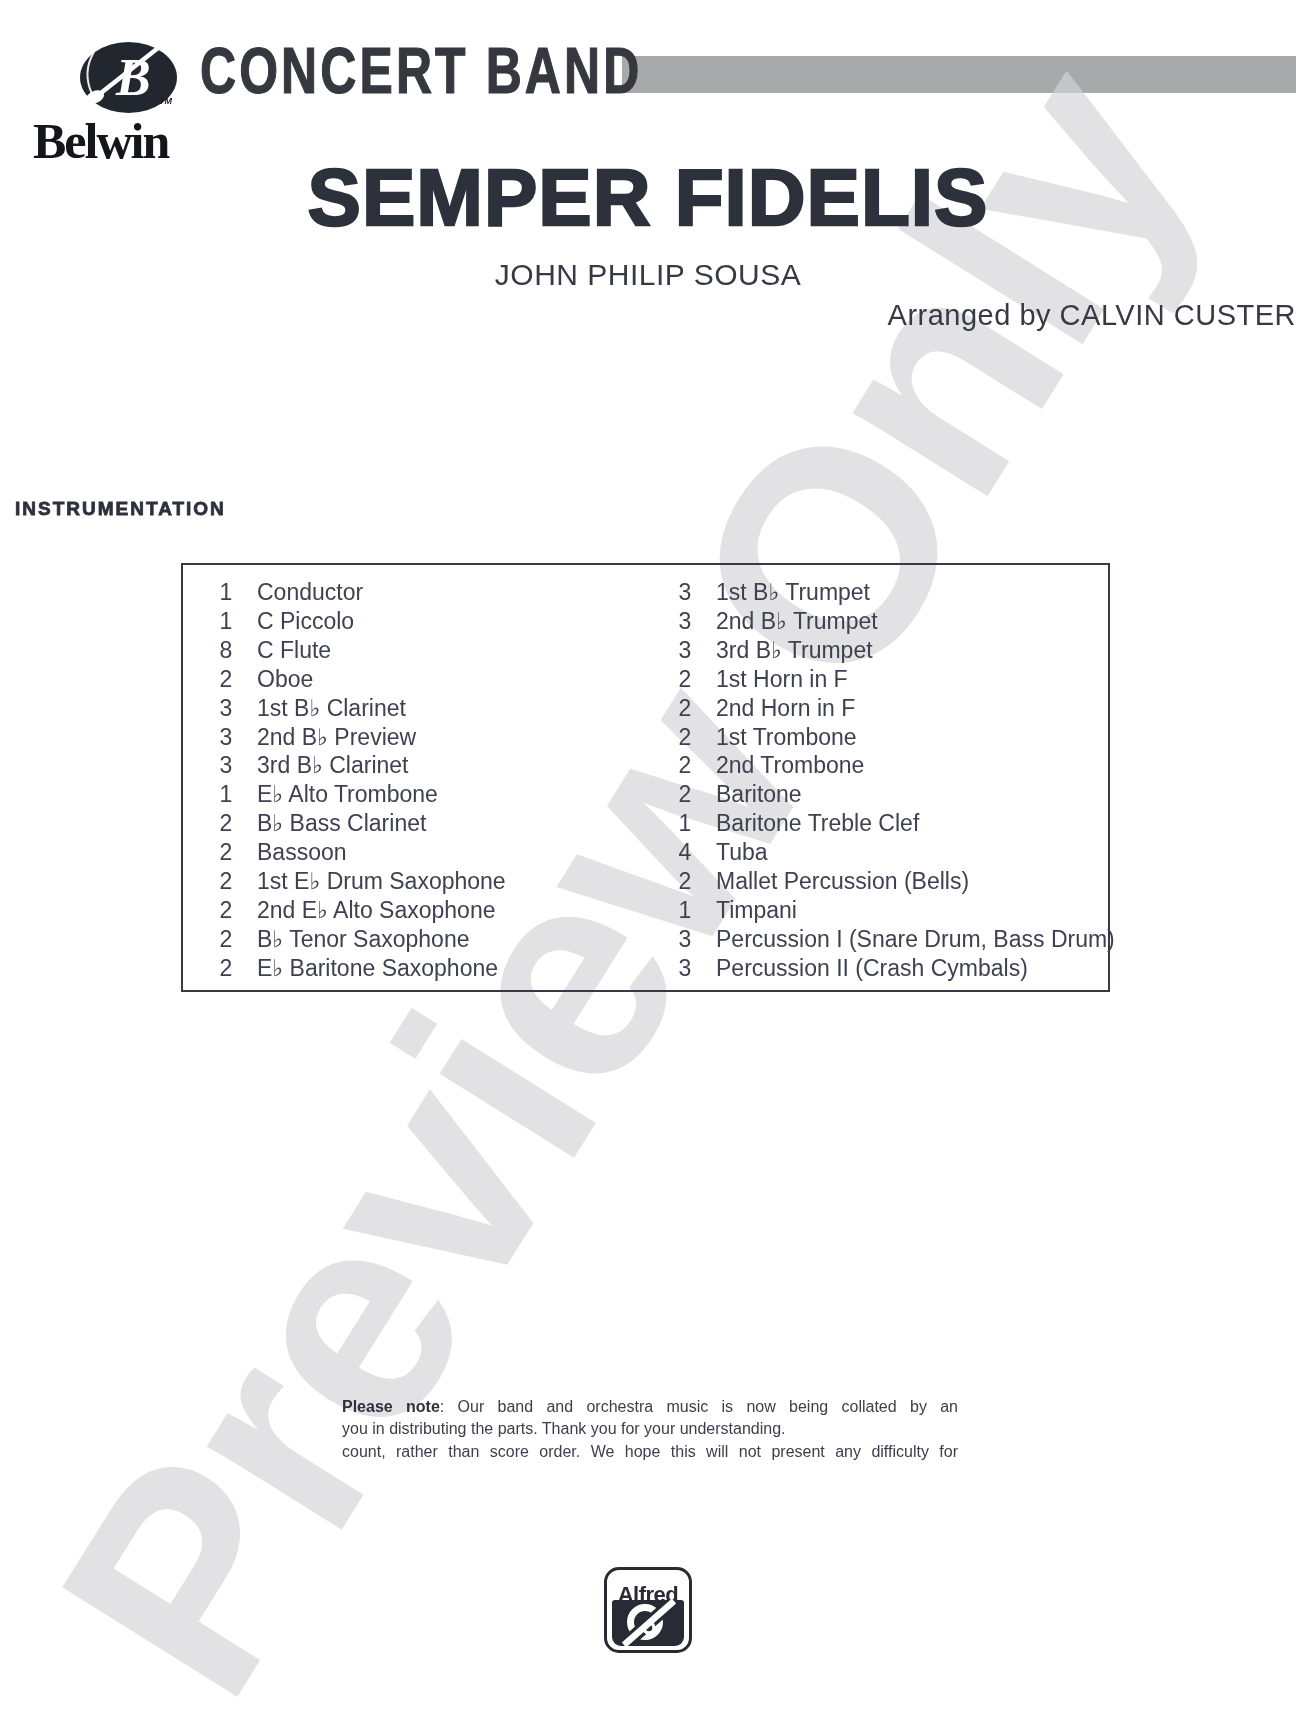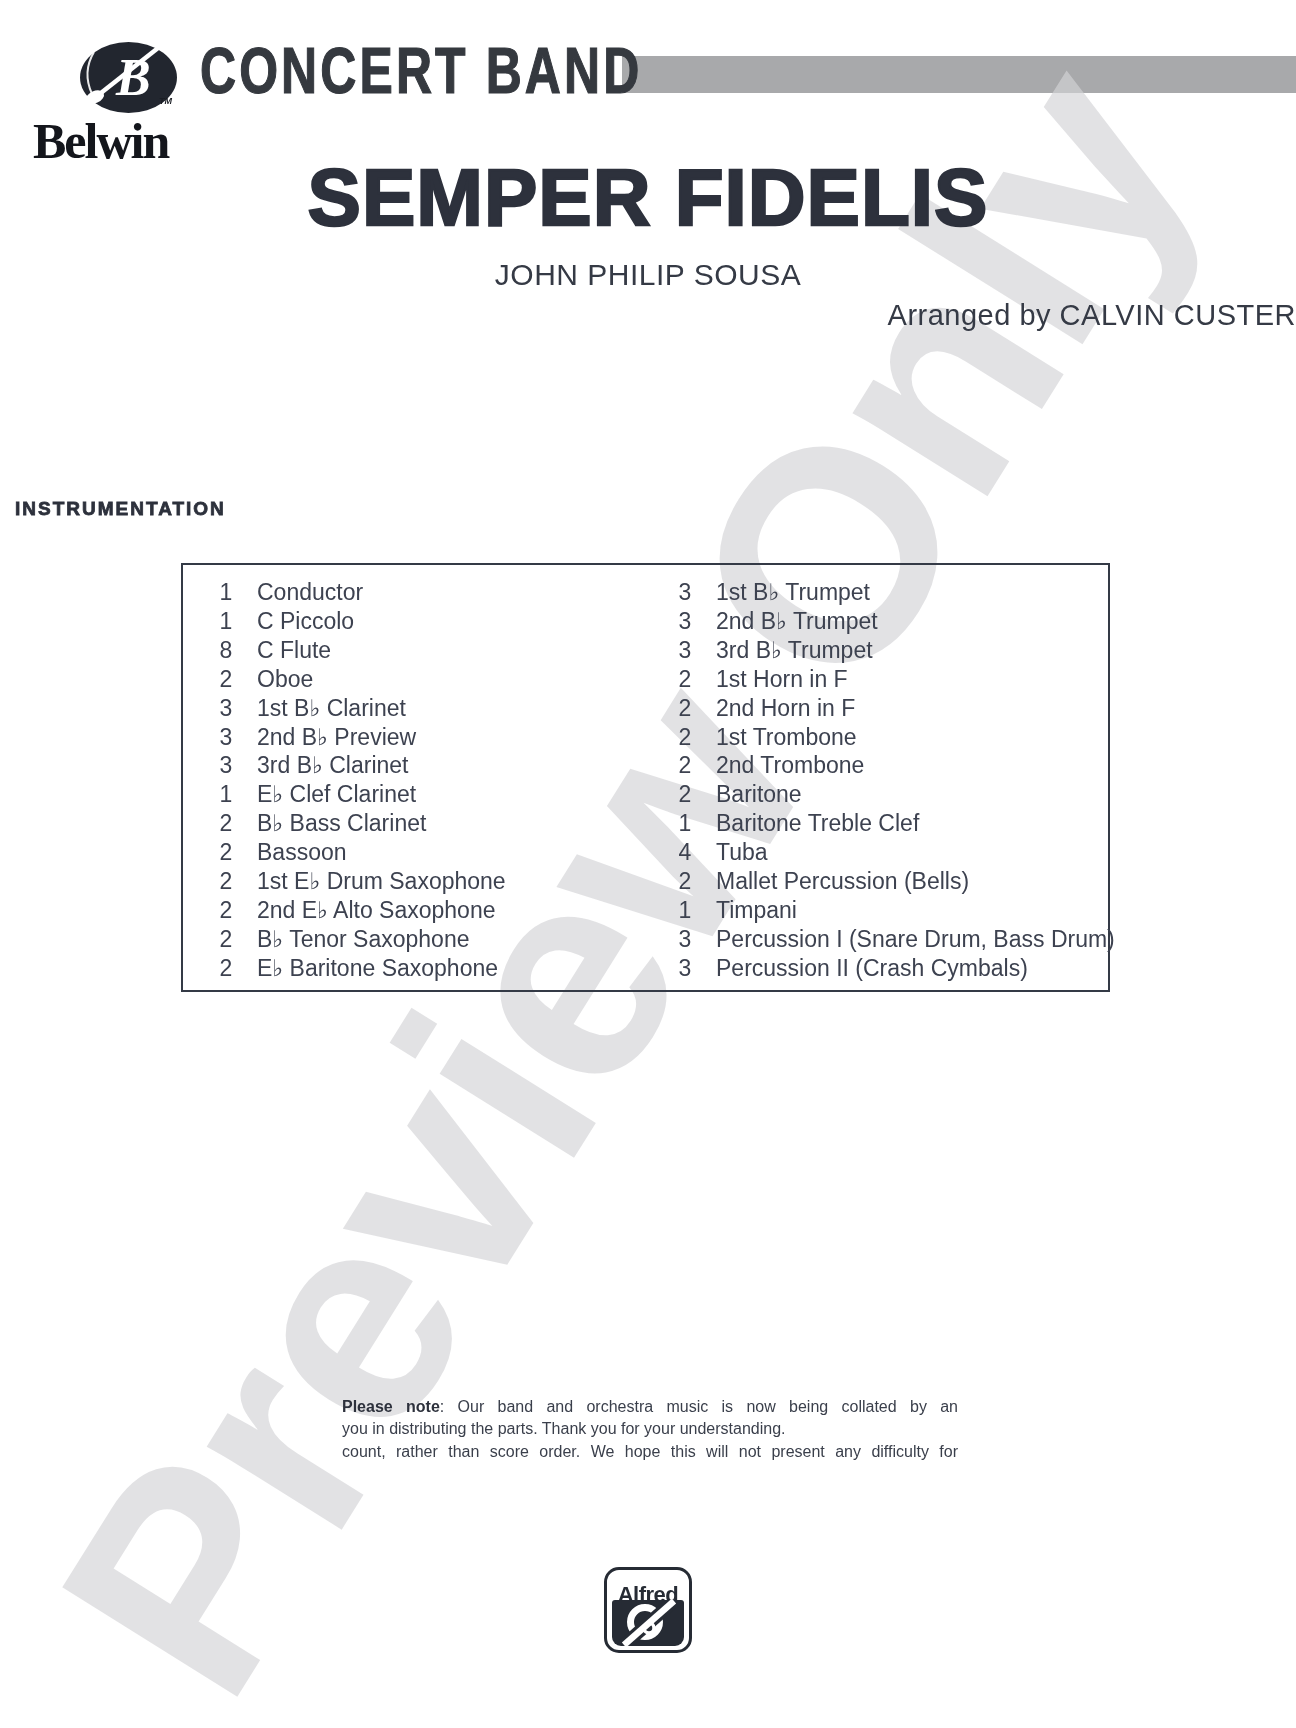--- a/index.html
+++ b/index.html
@@ -102,21 +102,21 @@
       <div class="inst-row">
         <span class="qty">3</span>
         <span class="lbl">2nd B♭ Preview</span>
       </div>
       <div class="inst-row">
         <span class="qty">3</span>
         <span class="lbl">3rd B♭ Clarinet</span>
       </div>
       <div class="inst-row">
         <span class="qty">1</span>
-        <span class="lbl">E♭ Clef Clarinet</span>
+        <span class="lbl">E♭ Alto Trombone</span>
       </div>
       <div class="inst-row">
         <span class="qty">2</span>
         <span class="lbl">B♭ Bass Clarinet</span>
       </div>
       <div class="inst-row">
         <span class="qty">2</span>
         <span class="lbl">Bassoon</span>
       </div>
       <div class="inst-row">

